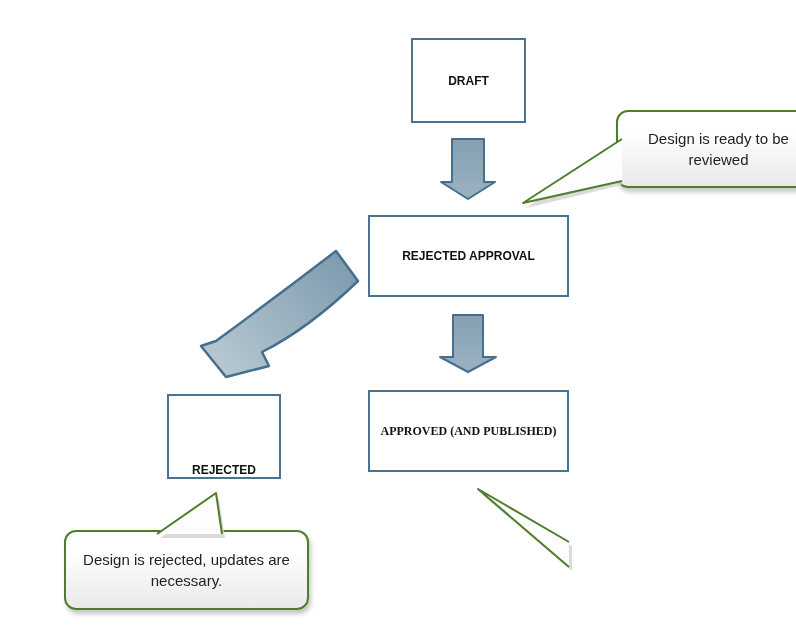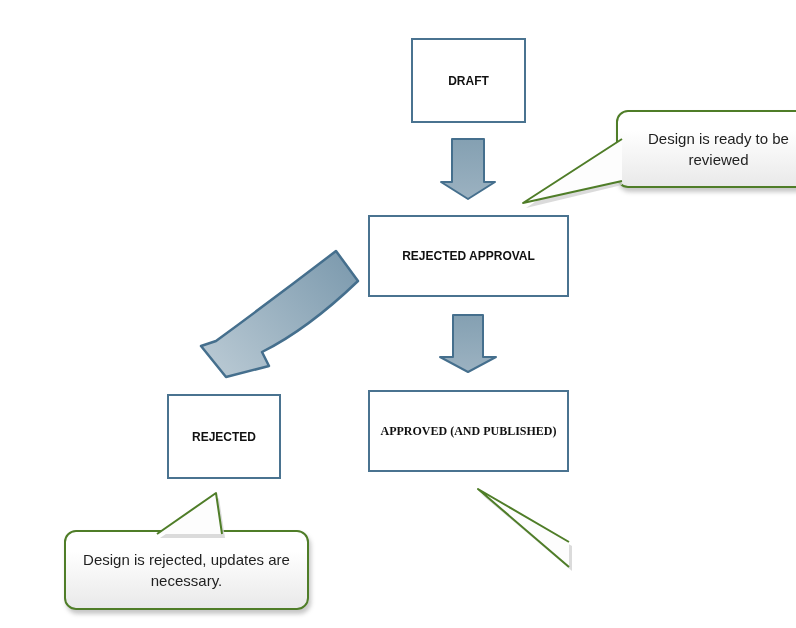--- a/index.html
+++ b/index.html
@@ -9,21 +9,21 @@
   }
   .node{
     position:absolute;box-sizing:border-box;
     border:2px solid #4a7390;background:#ffffff;
     display:flex;align-items:center;justify-content:center;
     text-align:center;font-weight:bold;font-size:12px;color:#111111;
     padding:0 6px;z-index:1;
   }
   .node-draft{left:375px;top:38px;width:115px;height:85px;}
   .node-request{left:332px;top:215px;width:201px;height:82px;}
-  .node-rejected{left:131px;top:394px;width:114px;height:85px;}
+  .node-rejected{left:131px;top:394px;width:114px;height:85px;align-items:flex-end;}
   .node-approved{left:332px;top:390px;width:201px;height:82px;font-family:Liberation Serif, serif;}
   .callout{
     position:absolute;box-sizing:border-box;
     border:2.5px solid #4f7d28;border-radius:12px;
     background:linear-gradient(180deg,#ffffff 25%,#e9e9e9 100%);
     box-shadow:2px 4px 4px rgba(130,130,130,0.45);
     display:flex;align-items:center;justify-content:center;
     text-align:center;font-size:15px;line-height:1.4;color:#1f1f1f;
     white-space:pre-line;padding:12px 8px;z-index:2;
   }

